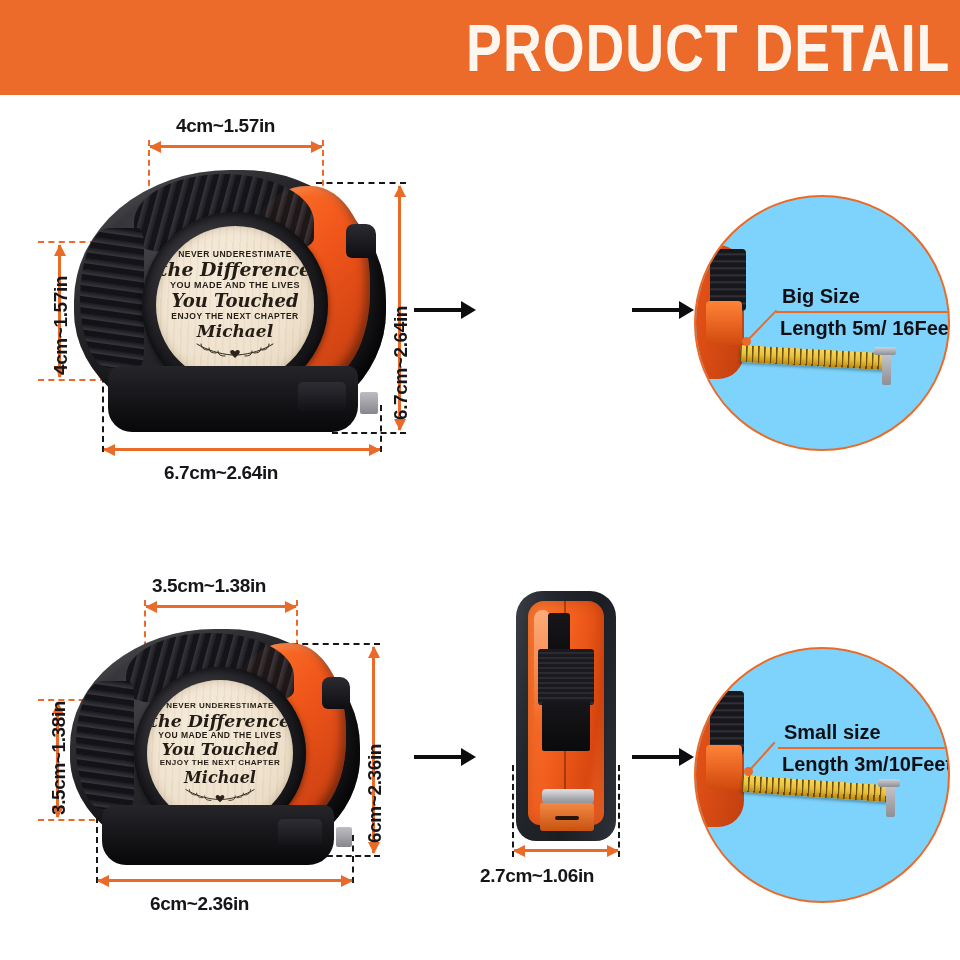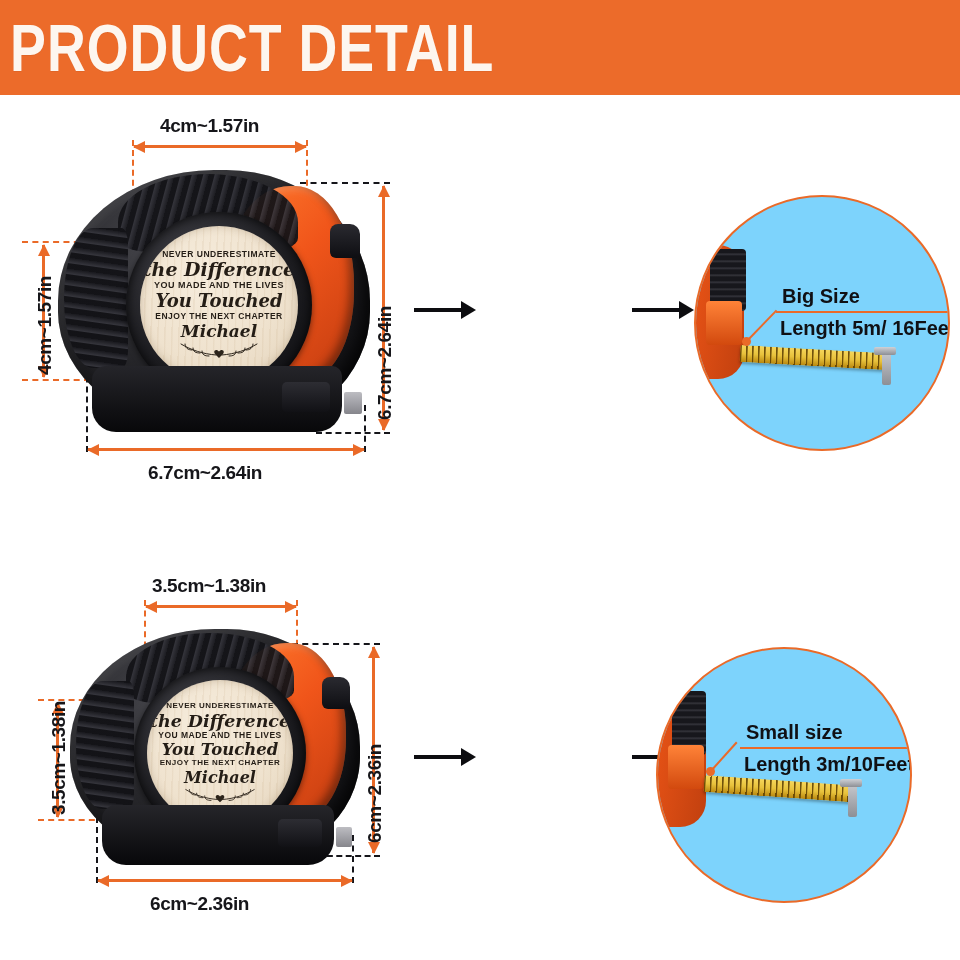--- a/index.html
+++ b/index.html
@@ -7,21 +7,21 @@
     width:960px;height:960px;
     background:#ffffff;
     font-family:"Liberation Sans", sans-serif;
     overflow:hidden;
     position:relative;
   }
 
   
   .banner{
     position:absolute;left:0;top:0;width:960px;height:95px;
-    display:flex;align-items:center;justify-content:flex-start;
+    display:flex;align-items:center;justify-content:flex-end;
   }
   .banner-title{
     color:#fdf6ef;
     font-size:56px;
     font-weight:bold;
     letter-spacing:1px;
     font-family:"Liberation Sans", sans-serif;
     transform:scaleY(1.18) scaleX(0.96);
     text-shadow:0 1px 0 rgba(0,0,0,.05);
   }
@@ -210,21 +210,21 @@
 </style>
 </head>
 <body>
 
 <div class="banner" style="background:#ec6b2a;">
   <div class="banner-title">PRODUCT DETAIL</div>
 </div>
 
 <div class="panel" style="left:0;top:95px;width:960px;height:430px;">
 
-  <div class="panel" style="left:0;top:0;width:420px;height:430px;">
+  <div class="panel" style="left:16px;top:0;width:420px;height:430px;">
 
     <div class="dim-label" style="left:160px;top:20px;">4cm~1.57in</div>
     <div class="ext-v-o" style="left:132px;top:45px;height:115px;"></div>
     <div class="ext-v-o" style="left:306px;top:45px;height:145px;"></div>
     <div class="arr-h" style="left:134px;top:50px;width:172px;"></div>
 
     <div class="ext-h-o" style="left:22px;top:146px;width:120px;"></div>
     <div class="ext-h-o" style="left:22px;top:284px;width:130px;"></div>
     <div class="arr-v" style="left:42px;top:150px;height:132px;"></div>
     <div class="dim-label vert" style="left:34px;top:280px;transform:rotate(-90deg);">4cm~1.57in</div>
@@ -347,24 +347,41 @@
       </div>
       <div class="tm-foot" style="left:32px;top:176px;width:232px;height:60px;"></div>
       <div class="tm-clip" style="left:208px;top:190px;width:44px;height:28px;"></div>
       <div class="tm-hook" style="left:266px;top:198px;width:16px;height:20px;"></div>
       <div style="position:absolute;left:252px;top:48px;width:28px;height:32px;background:linear-gradient(180deg,#2a2a30,#0e0e12);border-radius:8px 10px 6px 6px;"></div>
     </div>
   </div>
 
   <div class="flow" style="left:414px;top:200px;width:48px;"></div>
 
+  <div class="panel" style="left:470px;top:0;width:190px;height:405px;">
+    <div class="tm-side" style="left:46px;top:36px;width:100px;height:250px;">
+      <div class="side-shell"></div>
+      <div class="side-face" style="left:12px;top:10px;width:76px;height:224px;"></div>
+      <div class="side-seam" style="left:48px;top:10px;width:2px;height:224px;"></div>
+      <div class="side-belt" style="left:32px;top:22px;width:22px;height:58px;"></div>
+      <div class="side-grill" style="left:22px;top:58px;width:56px;height:56px;"></div>
+      <div class="side-belt" style="left:26px;top:110px;width:48px;height:50px;border-radius:2px;"></div>
+      <div class="side-hookplate" style="left:26px;top:198px;width:52px;height:20px;"></div>
+      <div class="side-hooktab" style="left:24px;top:212px;width:54px;height:28px;"></div>
+    </div>
+
+    <div class="ext-v-k" style="left:42px;top:210px;height:92px;"></div>
+    <div class="ext-v-k" style="left:148px;top:210px;height:92px;"></div>
+    <div class="arr-h" style="left:44px;top:294px;width:104px;"></div>
+    <div class="dim-label" style="left:10px;top:310px;">2.7cm~1.06in</div>
+  </div>
 
   <div class="flow" style="left:632px;top:200px;width:48px;"></div>
 
-  <div class="callout" style="left:656px;top:92px;width:256px;height:256px;">
+  <div class="callout" style="left:694px;top:92px;width:256px;height:256px;">
     <div class="co-case" style="left:-64px;top:46px;width:112px;height:132px;"></div>
 
     <div class="co-grip" style="left:14px;top:42px;width:34px;height:64px;"></div>
     <div style="position:absolute;left:10px;top:96px;width:36px;height:44px;background:linear-gradient(180deg,#ff8338,#d2490e);border-radius:4px;"></div>
     <div class="co-blade" style="left:46px;top:126px;width:148px;height:17px;transform:rotate(4deg);transform-origin:0 50%;"></div>
     <div class="co-bladetip" style="left:190px;top:130px;width:9px;height:38px;"></div>
     <div class="co-bladetip" style="left:182px;top:130px;width:22px;height:8px;"></div>
     <div class="co-dot" style="left:48px;top:118px;"></div>
     <div class="co-leader" style="left:52px;top:122px;width:40px;transform:rotate(-48deg);"></div>
     <div class="co-rule" style="left:82px;top:98px;width:190px;"></div>

